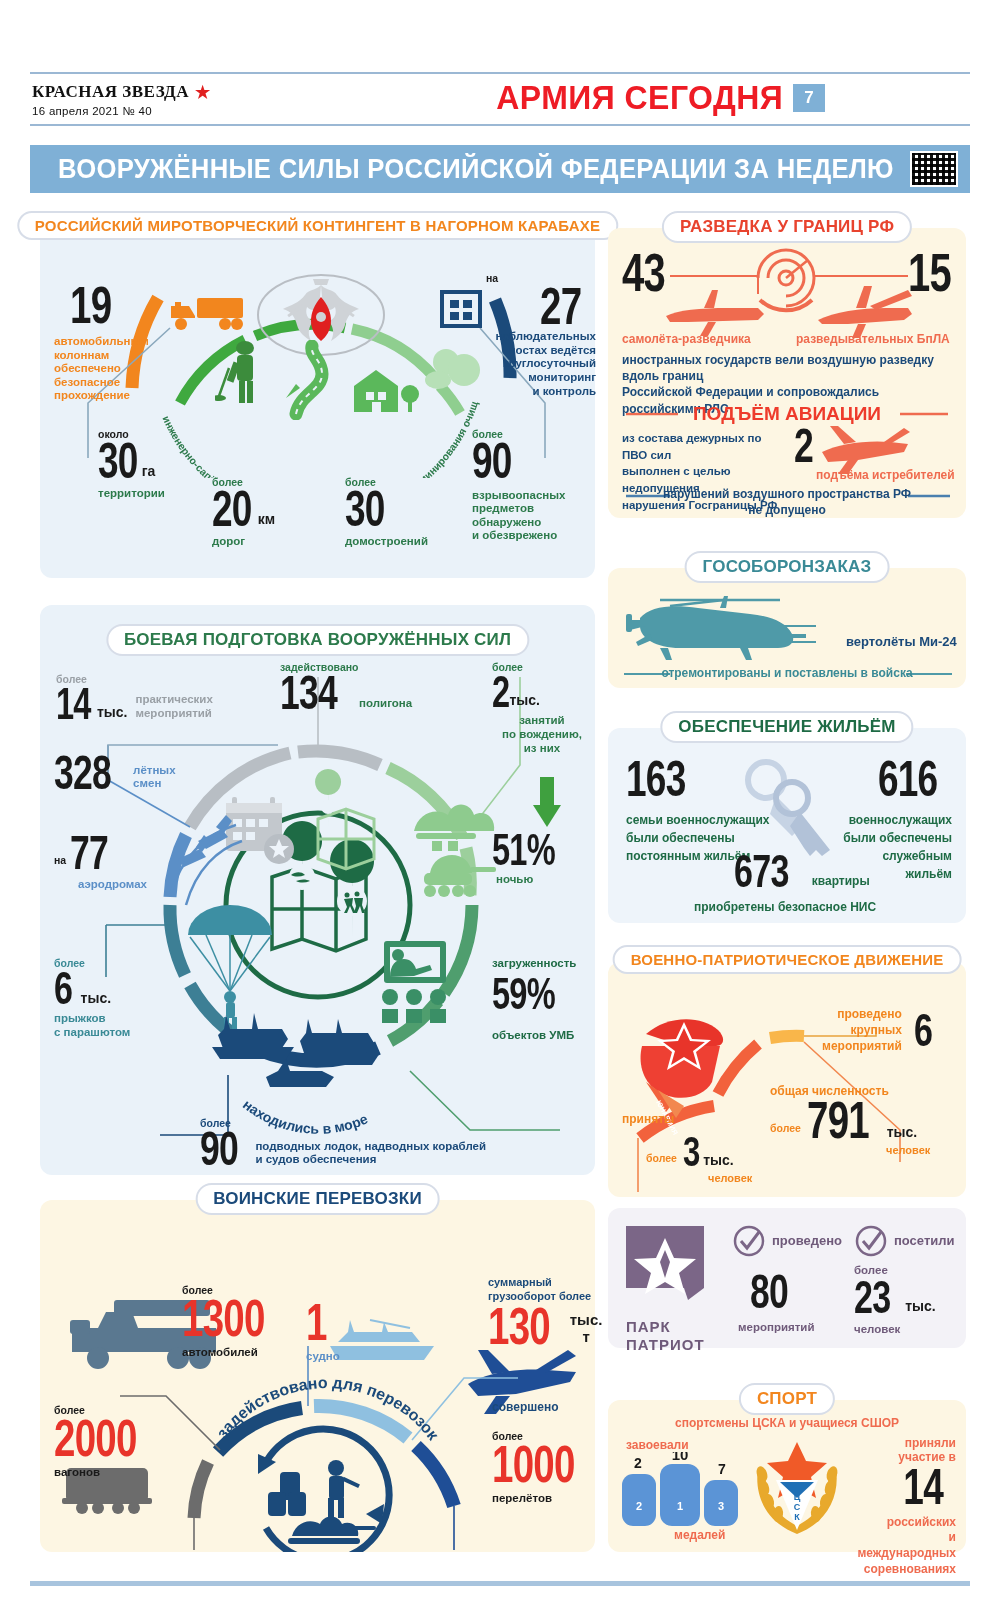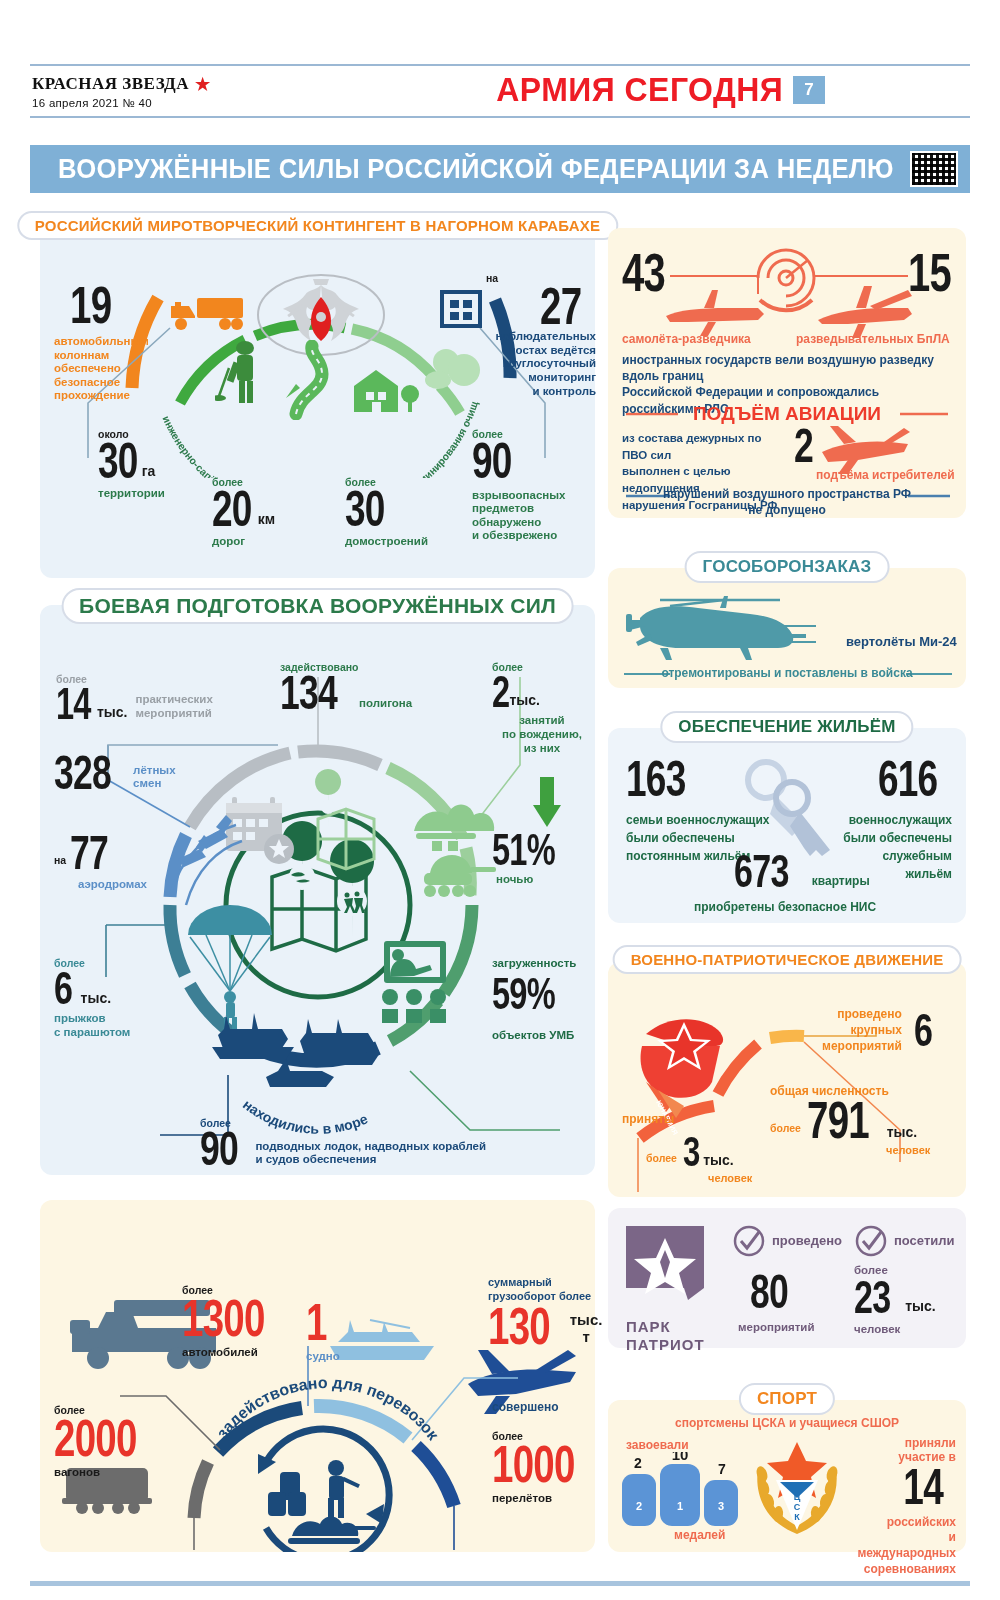--- a/index.html
+++ b/index.html
@@ -5,21 +5,21 @@
   * { box-sizing: border-box; margin: 0; padding: 0; }
   html, body {
     width: 1000px; height: 1600px;
     background: #ffffff;
     font-family: "Liberation Sans", sans-serif;
     overflow: hidden;
   }
   .page { position: relative; width: 1000px; height: 1600px; background:#fff; }
 
   
-  .masthead { position:absolute; left:0; top:64px; width:855px; height:58px; }
+  .masthead { position:absolute; left:0; top:72px; width:855px; height:58px; }
   .mh-rule-top { position:absolute; left:30px; top:0; width:940px; height:2px; background:#9bb8d4; }
   .mh-left { position:absolute; left:32px; top:10px; }
   .mh-brand { font-family:"Liberation Serif", serif; font-weight:bold; font-size:17px;
     letter-spacing:0.5px; color:#111; display:flex; align-items:center; gap:6px; }
   .mh-star { color:#e02020; font-size:17px; line-height:1; }
   .mh-date { font-size:11.5px; color:#111; margin-top:3px; letter-spacing:0.3px; }
   .mh-title { position:absolute; right:72px; top:6px; font-size:34px; font-weight:bold;
     color:#ee1c25; letter-spacing:0.5px; font-family:"Liberation Sans", sans-serif;
     transform: scaleX(0.94); transform-origin: right center; }
   .mh-page { position:absolute; right:30px; top:12px; width:32px; height:28px;
@@ -238,20 +238,21 @@
       <div class="lbl-sm" style="color:#2c7a4b;">более</div>
       <div class="bignum" style="font-size:50px;">90</div>
       <div class="lbl t-green" style="margin-top:6px; white-space:pre-line;">взрывоопасных
 предметов
 обнаружено
 и обезврежено</div>
     </div>
   </div>
 
   <div class="panel p-cream" style="left:608px; top:228px; width:358px; height:290px;">
+    <div class="panel-title t-red" style="font-size:17px;">РАЗВЕДКА У ГРАНИЦ РФ</div>
 
     <svg class="svgbox" width="358" height="290" style="left:0;top:0;">
       <line x1="62" y1="48" x2="150" y2="48" stroke="#ef6b4f" stroke-width="2"></line>
       <line x1="150" y1="48" x2="150" y2="66" stroke="#ef6b4f" stroke-width="2"></line>
       <line x1="205" y1="48" x2="300" y2="48" stroke="#ef6b4f" stroke-width="2"></line>
 
       <g stroke="#ef6b4f" fill="none">
         <circle cx="178" cy="50" r="7" stroke-width="3"></circle>
         <path d="M160 50 A 18 18 0 1 1 178 68" stroke-width="3"></path>
         <path d="M150 50 A 28 28 0 1 1 178 78" stroke-width="3"></path>
@@ -307,21 +308,21 @@
     <div class="bignum abs" style="left:186px; top:198px; font-size:48px;">2</div>
 
     <div class="lbl t-salmon abs" style="left:208px; top:240px; font-size:12px;">подъёма истребителей</div>
 
     <div class="abs" style="left:0; top:259px; width:358px; text-align:center; font-size:12px; font-weight:bold;
                 color:#1b4a7a; line-height:1.3; white-space:pre-line;">нарушений воздушного пространства РФ
 не допущено</div>
   </div>
 
   <div class="panel p-blue" style="left:40px; top:605px; width:555px; height:570px;">
-    <div class="panel-title t-green" style="font-size:21px;">БОЕВАЯ ПОДГОТОВКА ВООРУЖЁННЫХ СИЛ</div>
+    <div class="panel-title t-green" style="font-size:17px;margin-top:36px;">БОЕВАЯ ПОДГОТОВКА ВООРУЖЁННЫХ СИЛ</div>
 
     <svg class="svgbox" width="555" height="570" style="left:0;top:0;">
 
       <path d="M 150 222 A 155 155 0 0 1 250 148" stroke="#b8bec4" stroke-width="13" fill="none"></path>
       <path d="M 258 147 A 155 155 0 0 1 340 160" stroke="#b8bec4" stroke-width="13" fill="none"></path>
       <path d="M 348 163 A 155 155 0 0 1 422 232" stroke="#9ccf9c" stroke-width="13" fill="none"></path>
       <path d="M 426 243 A 155 155 0 0 1 430 290" stroke="#9ccf9c" stroke-width="13" fill="none"></path>
       <path d="M 432 300 A 155 155 0 0 1 404 388" stroke="#4f9e6e" stroke-width="13" fill="none"></path>
       <path d="M 398 396 A 155 155 0 0 1 350 436" stroke="#4f9e6e" stroke-width="13" fill="none"></path>
       <path d="M 338 443 A 155 155 0 0 1 215 443" stroke="#1b4a7a" stroke-width="14" fill="none"></path>
@@ -658,20 +659,21 @@
       <div style="display:flex; align-items:flex-end;">
         <span class="lbl-sm t-orange" style="margin-bottom:8px;">более</span>
         <span class="bignum" style="font-size:52px; margin-left:6px;">791</span>
         <span class="unit" style="margin-left:-4px; margin-bottom:2px;">тыс.</span>
       </div>
       <div class="lbl t-orange" style="margin-left:116px; margin-top:2px; font-size:11px;">человек</div>
     </div>
   </div>
 
   <div class="panel p-cream" style="left:40px; top:1200px; width:555px; height:352px;">
+    <div class="panel-title t-navy" style="font-size:17px;">ВОИНСКИЕ ПЕРЕВОЗКИ</div>
 
     <svg class="svgbox" width="555" height="352" style="left:0;top:0;">
 
       <g fill="#5a7890">
         <path d="M32 128 L 58 128 L 66 112 L 92 112 L 98 128 L 176 128 L 176 152 L 32 152 Z"></path>
         <rect x="74" y="100" width="96" height="16" rx="3"></rect>
         <rect x="30" y="120" width="20" height="14" rx="3"></rect>
         <circle cx="58" cy="158" r="11"></circle>
           <circle cx="138" cy="158" r="11"></circle>
           <circle cx="160" cy="158" r="11"></circle>

